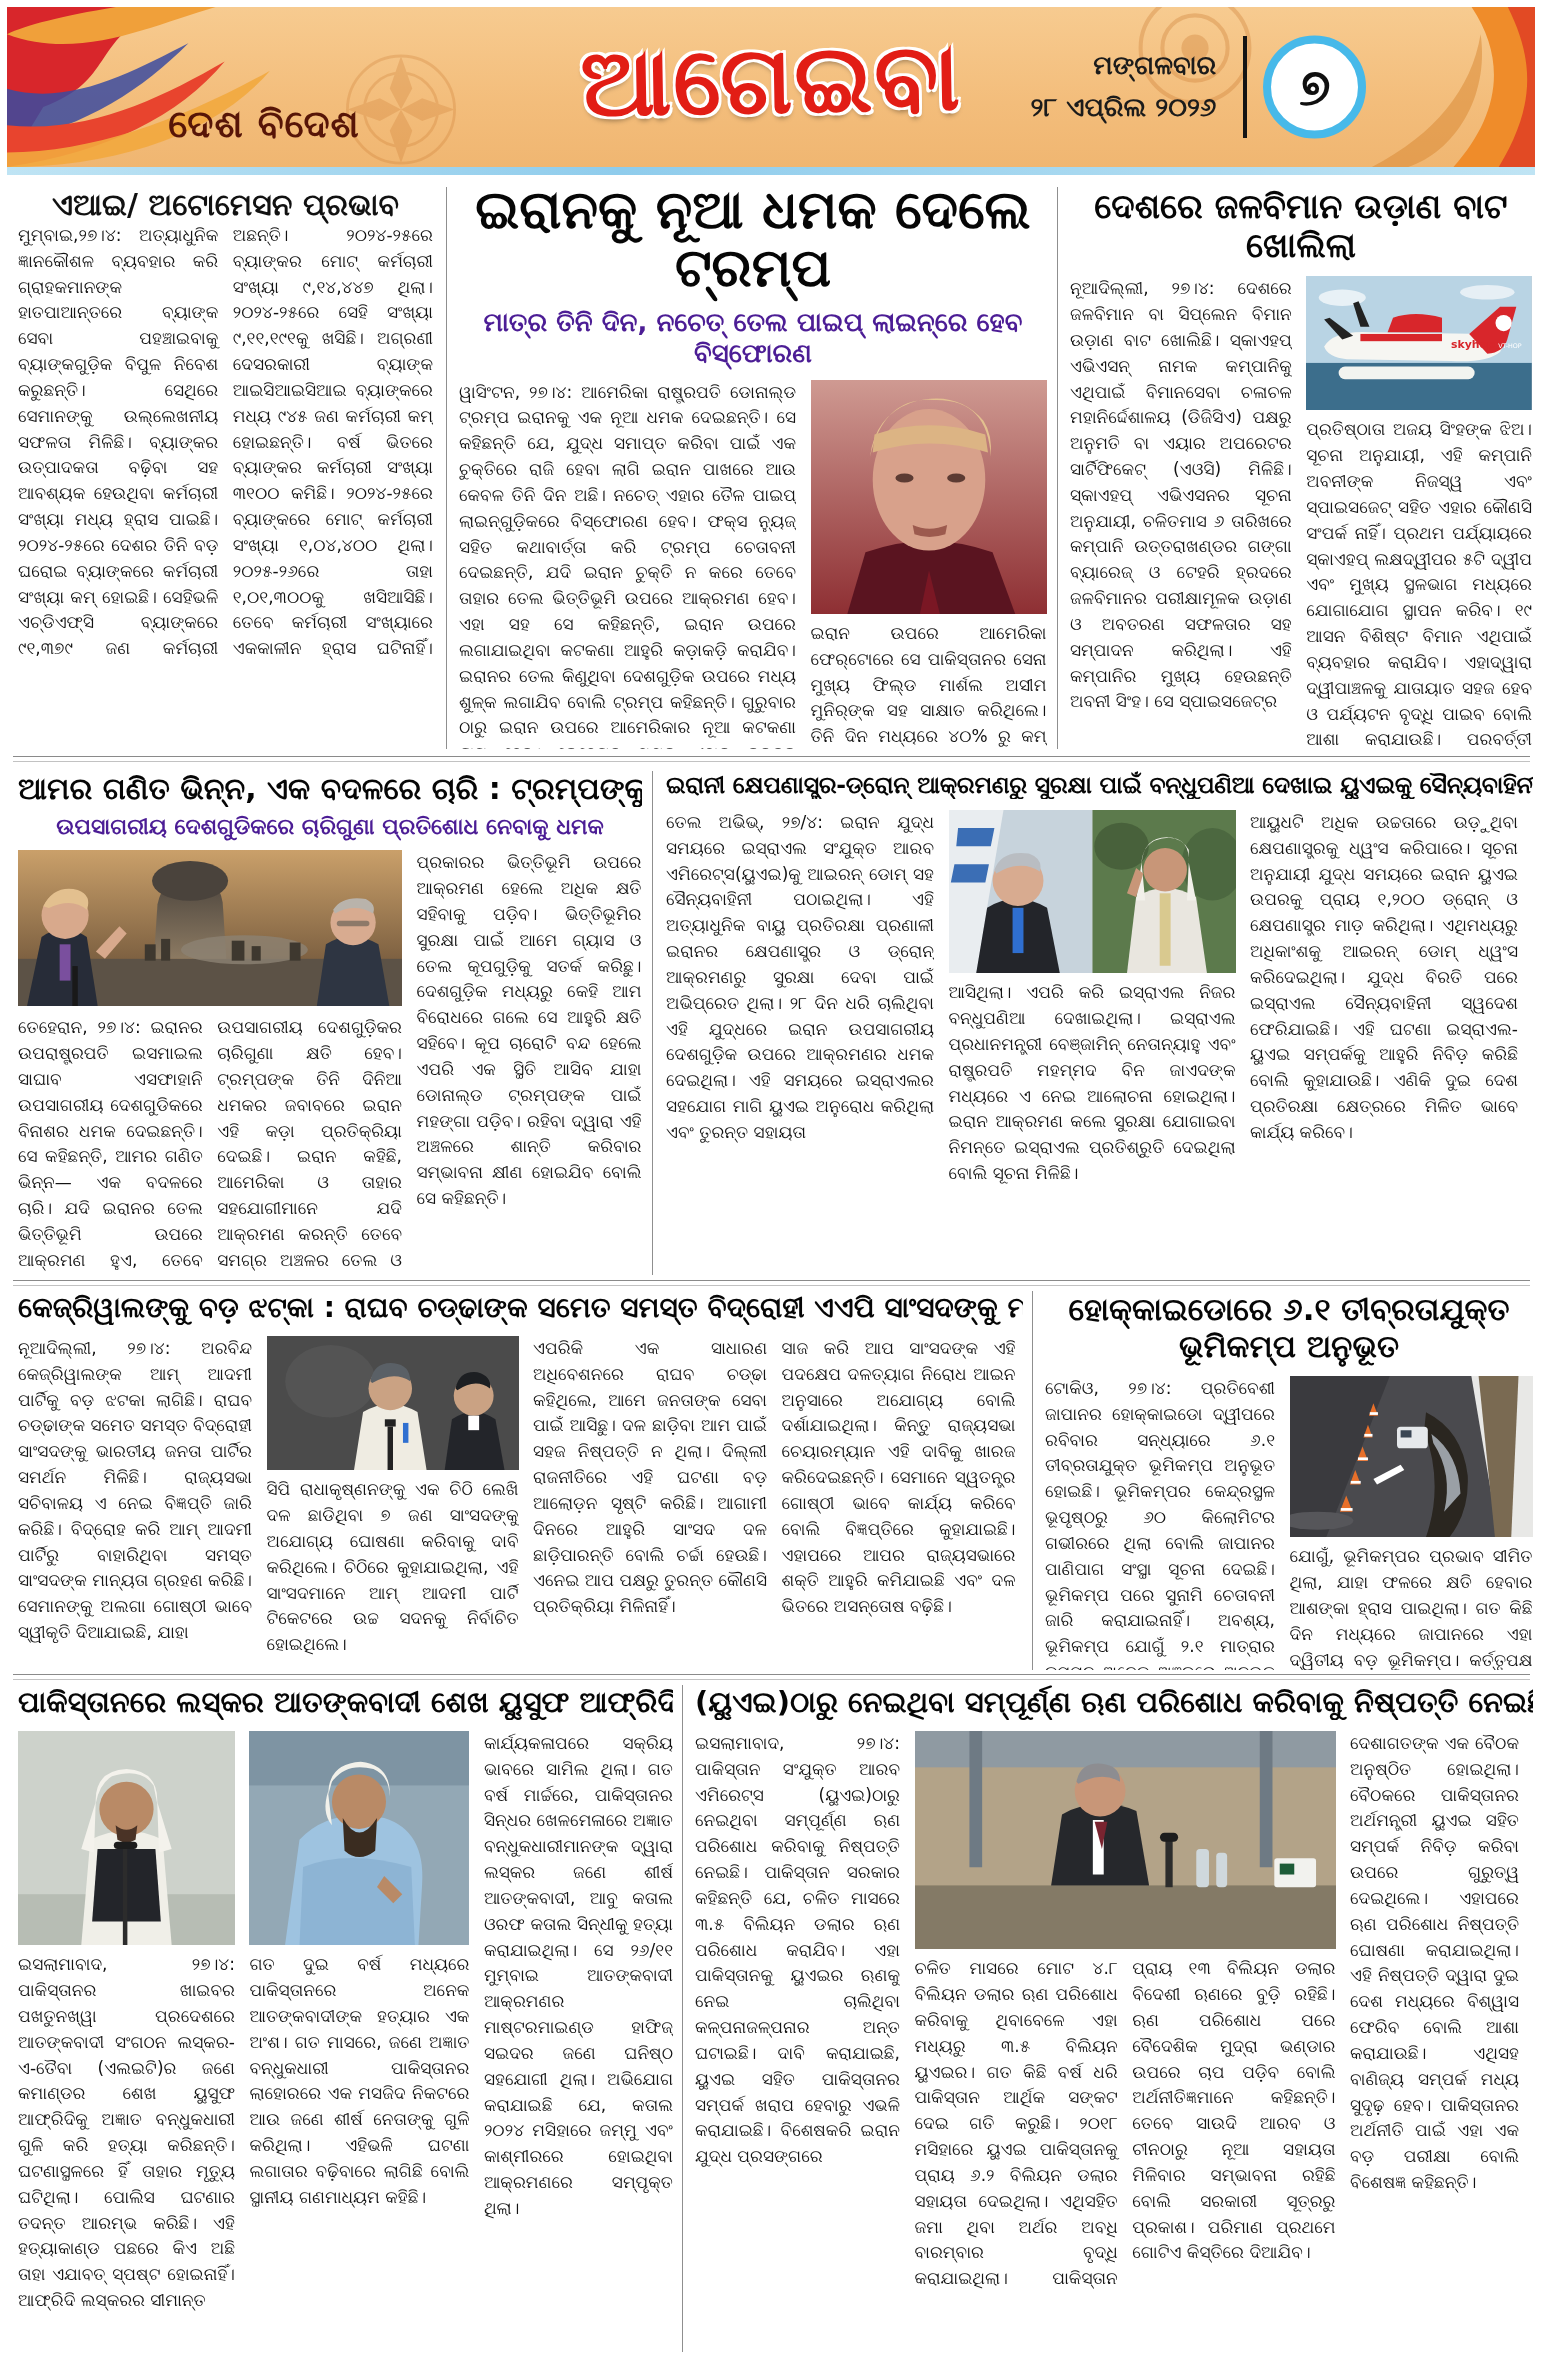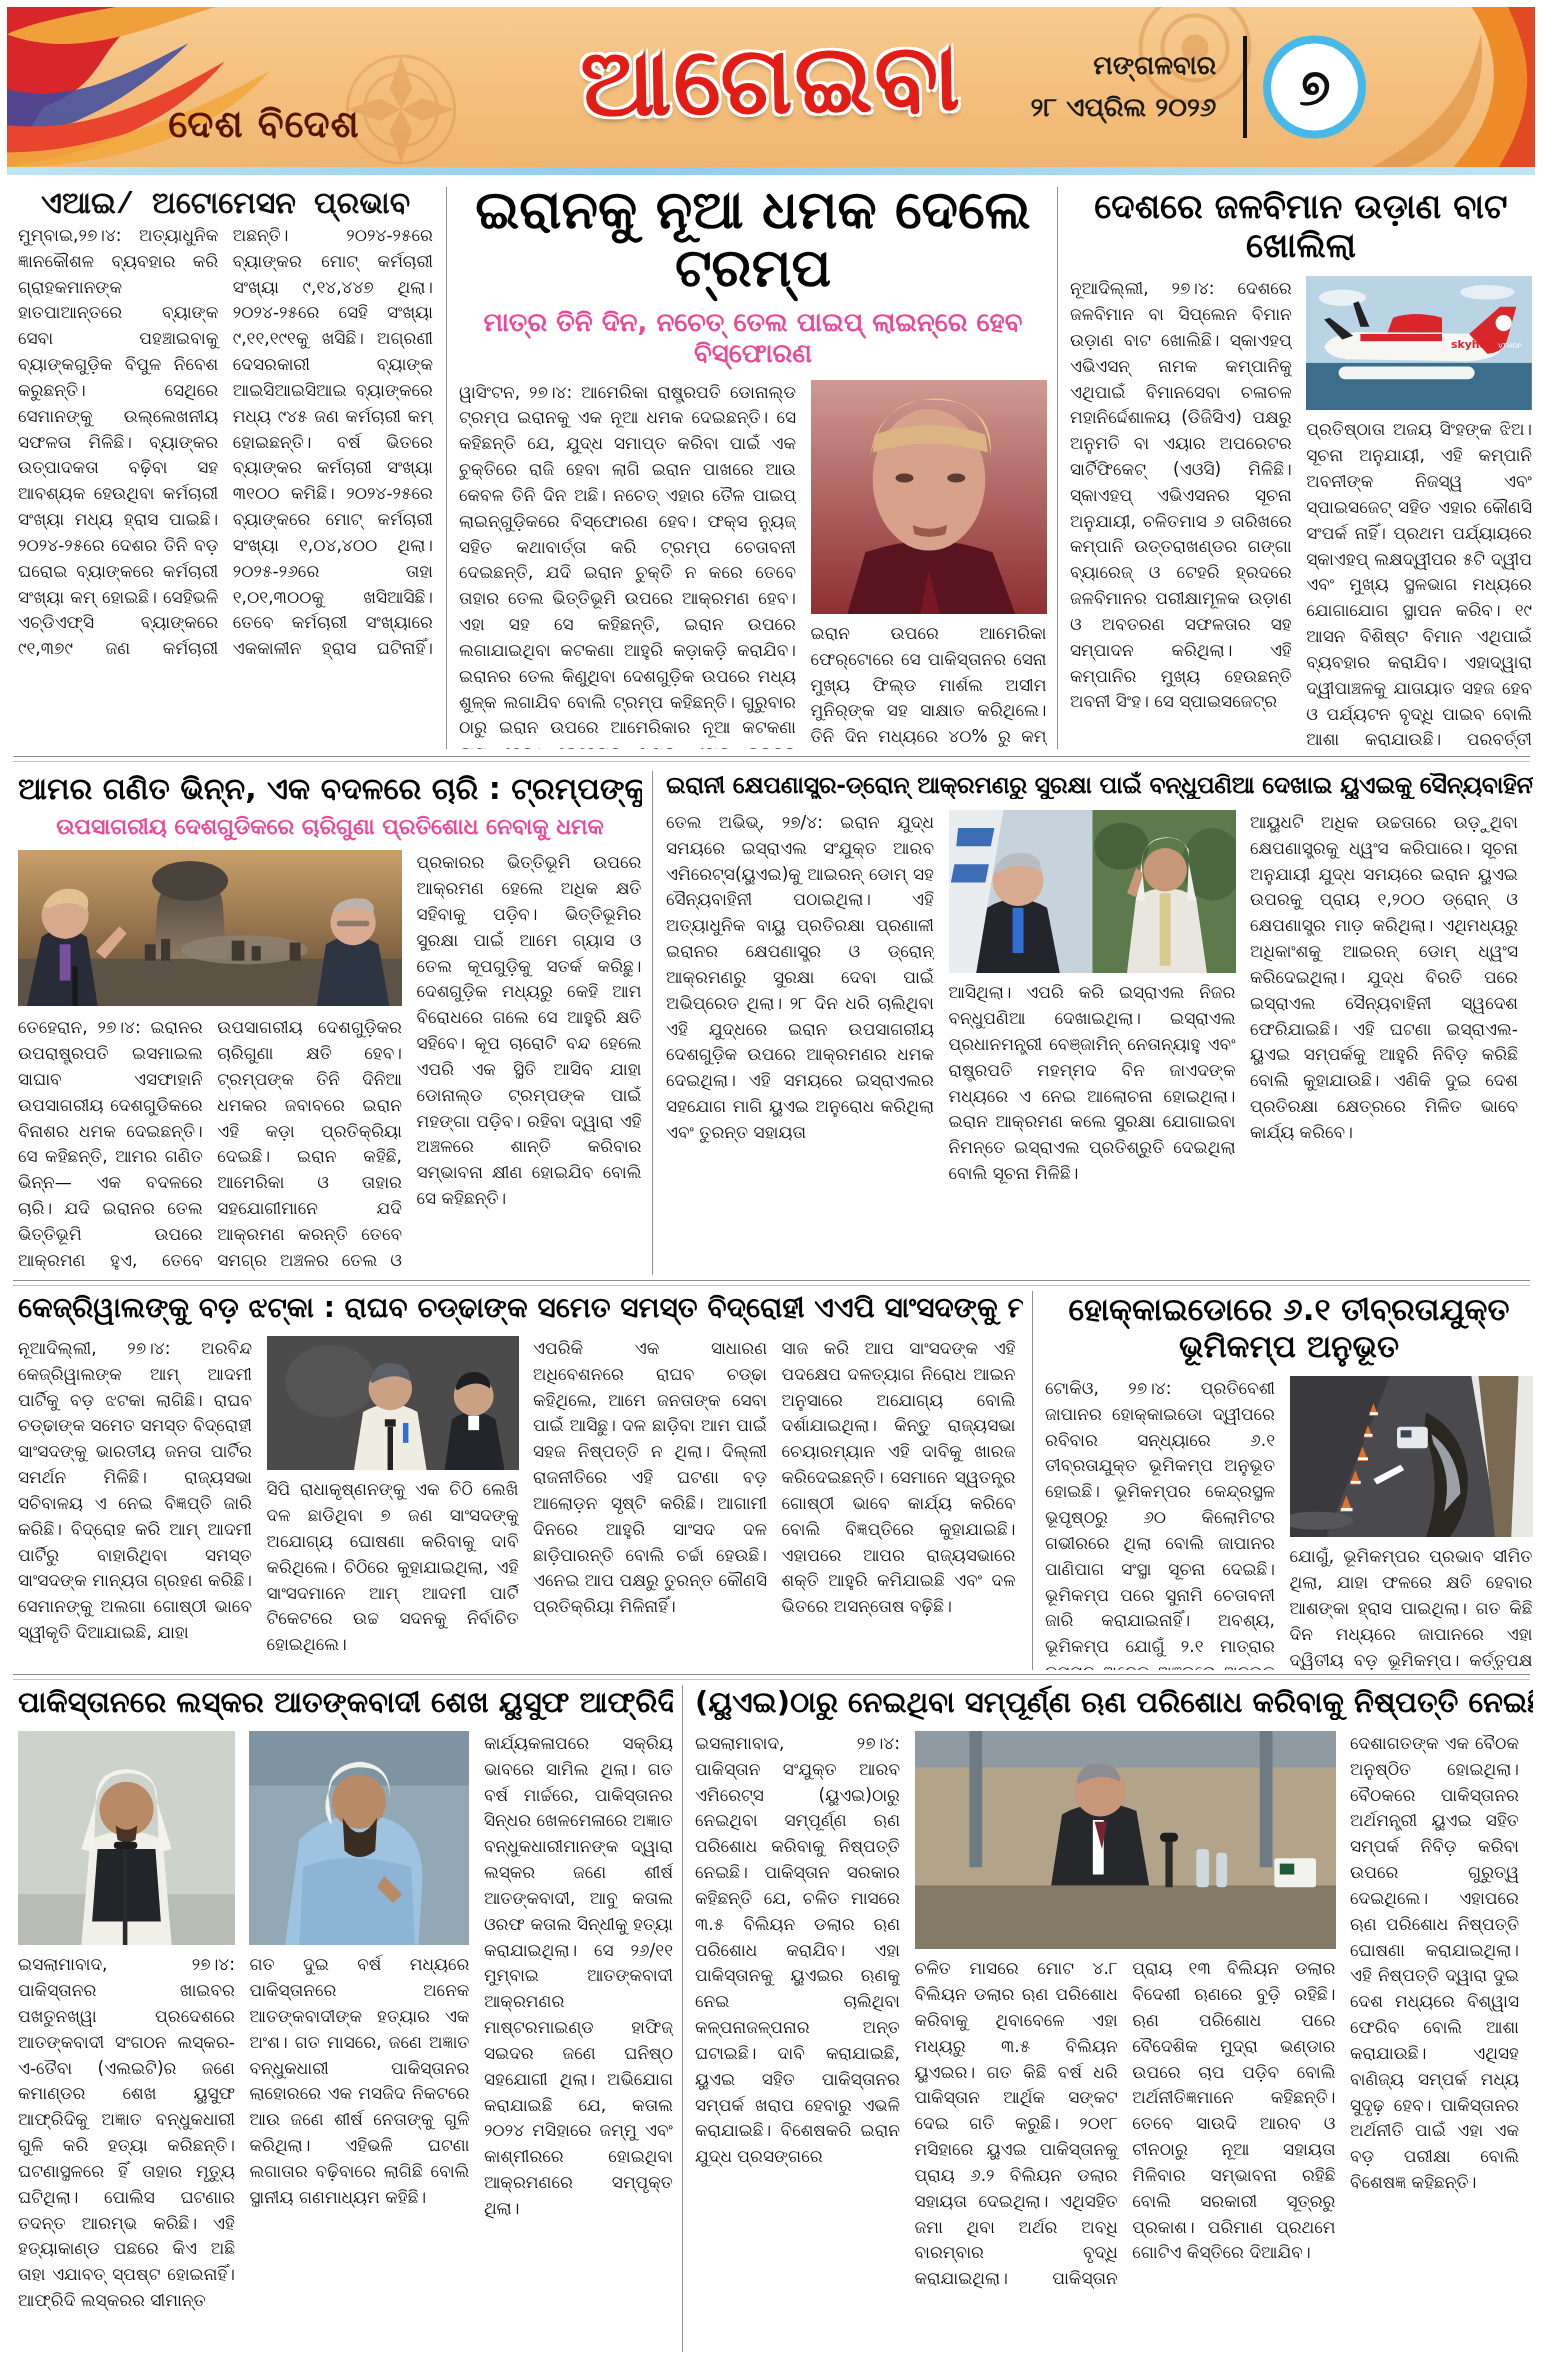--- a/index.html
+++ b/index.html
@@ -20,23 +20,23 @@
   .date-block{position:absolute;right:319px;top:50%;transform:translateY(-50%);text-align:right;
      font-size:26px;font-weight:bold;color:#1b1b1b;line-height:1.6;}
   .hdr-vbar{position:absolute;right:288px;top:29px;width:4.5px;height:102px;background:#141414;}
   .page-circle{position:absolute;right:169px;top:50%;transform:translateY(-50%);width:87px;height:87px;
      background:#fff;border:8.2px solid #47b9e9;border-radius:50%;display:flex;align-items:center;
      justify-content:center;font-size:51px;font-weight:bold;color:#101010;}
   .blue-strip{position:absolute;left:7.3px;top:167px;width:1528px;height:8.2px;
      background:linear-gradient(90deg,#bfe4f4,#8fccec 40%,#bfe4f4);}
   
   .art{position:absolute;overflow:hidden;}
-  .kicker{text-align:center;font-size:30px;font-weight:bold;line-height:1.2;font-family:Liberation Mono, monospace;}
+  .kicker{text-align:center;font-size:30px;font-weight:bold;line-height:1.2;}
   .hl{font-weight:800;text-align:center;color:#060606;}
-  .sub{font-weight:bold;text-align:center;color:#ec4899;}
+  .sub{font-weight:bold;text-align:center;color:#4c1d95;}
   .body{font-size:17px;line-height:1.52;text-align:justify;color:#131313;word-break:break-word;}
   .cols2{column-count:2;column-gap:14.5px;}
   .row{display:flex;gap:14.5px;}
   .vdiv{position:absolute;width:0.9px;background:#8f8f8f;}
   .hr{position:absolute;left:12.7px;width:1517px;height:3.6px;border-top:1.8px solid #8a8a8a;border-bottom:0.9px solid #c2c2c2;}
   figure{margin:0;border-radius:28px;}
   .ph{width:100%;display:block;background:#ccc;}
   .nowrap{white-space:nowrap;overflow:hidden;}
 </style>
 </head>

